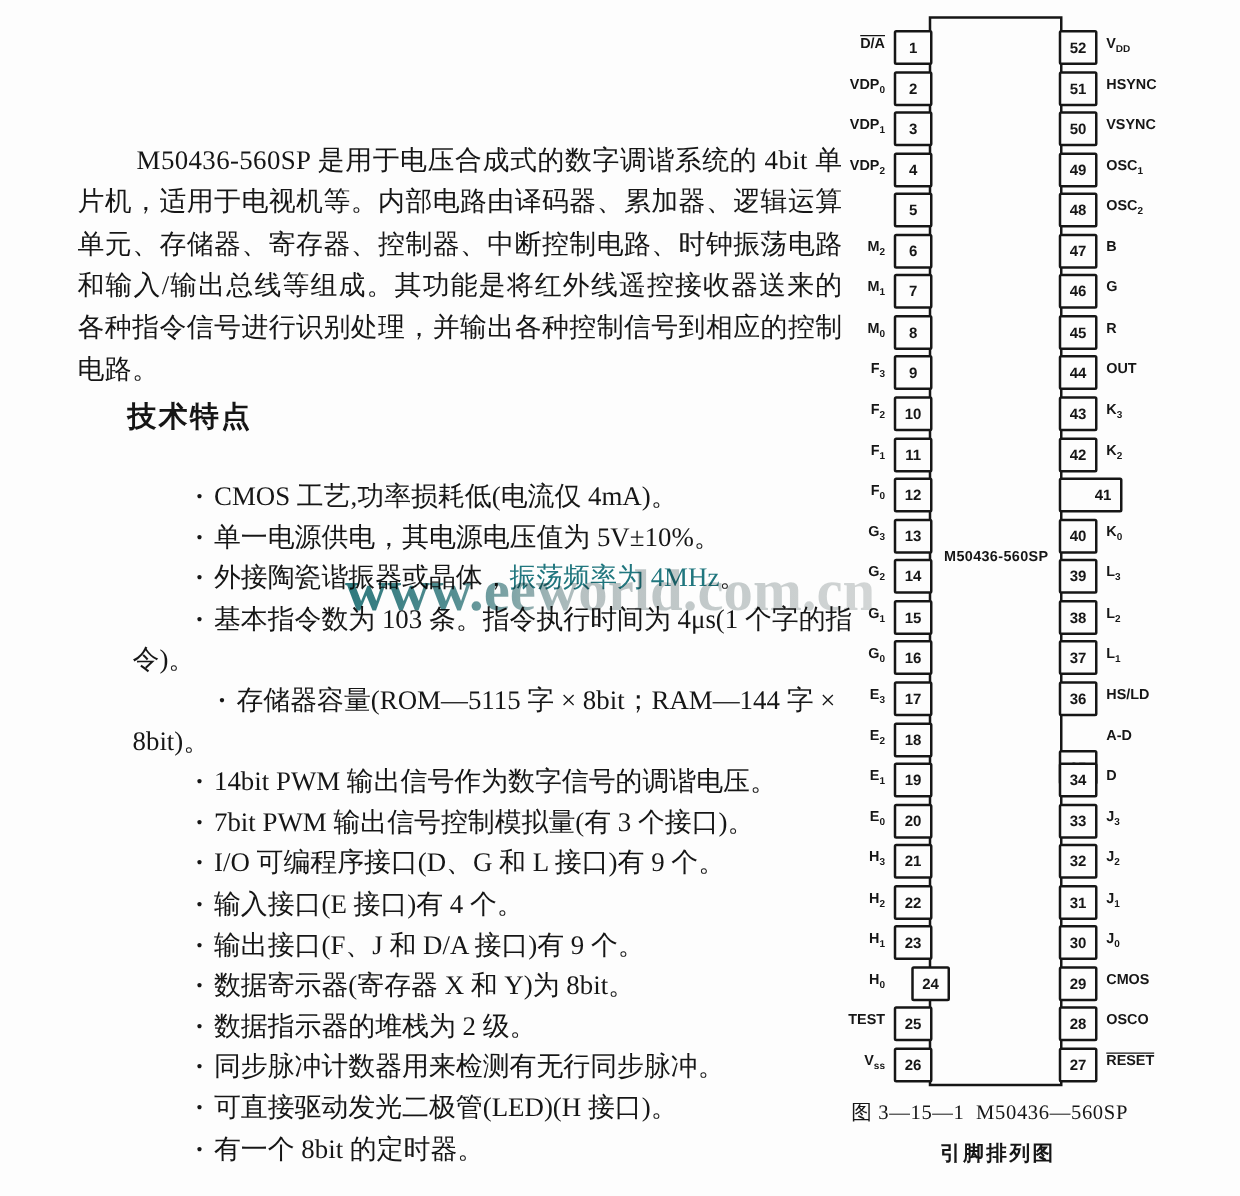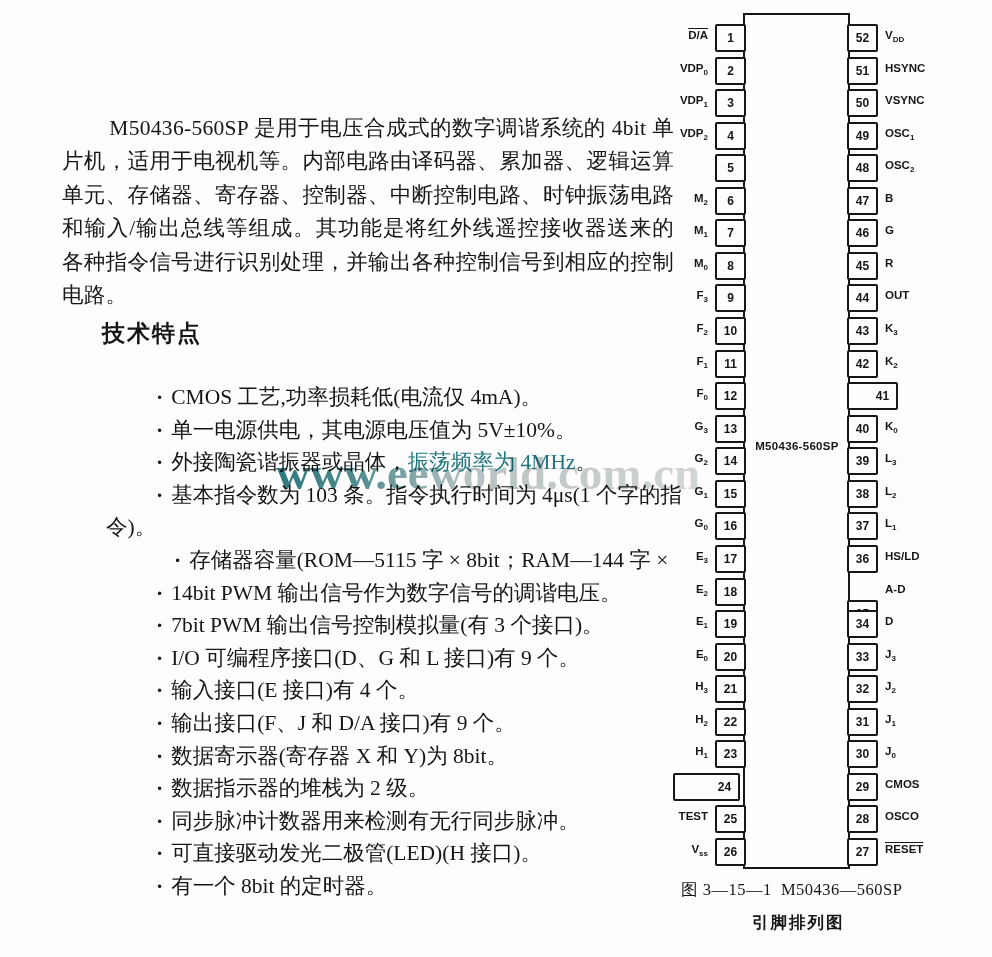--- a/index.html
+++ b/index.html
@@ -60,20 +60,21 @@
 
   <h2 class="section-title">技术特点</h2>
 
   <div class="features" id="feature-lines">
       <div class="f-line indent-1"><span class="bullet">·</span><span>CMOS 工艺,功率损耗低(电流仅 4mA)。</span></div>
       <div class="f-line indent-1"><span class="bullet">·</span><span>单一电源供电，其电源电压值为 5V±10%。</span></div>
       <div class="f-line indent-1"><span class="bullet">·</span><span>外接陶瓷谐振器或晶体，</span><span class="teal">振荡频率为 4MHz</span><span>。</span></div>
       <div class="f-line indent-1"><span class="bullet">·</span><span>基本指令数为 103 条。指令执行时间为 4μs(1 个字的指</span></div>
       <div class="f-line indent-0"><span>令)。</span></div>
       <div class="f-line indent-2"><span class="bullet">·</span><span>存储器容量(ROM—5115 字 × 8bit；RAM—144 字 ×</span></div>
+      <div class="f-line indent-0"><span>8bit)。</span></div>
       <div class="f-line indent-1"><span class="bullet">·</span><span>14bit PWM 输出信号作为数字信号的调谐电压。</span></div>
       <div class="f-line indent-1"><span class="bullet">·</span><span>7bit PWM 输出信号控制模拟量(有 3 个接口)。</span></div>
       <div class="f-line indent-1"><span class="bullet">·</span><span>I/O 可编程序接口(D、G 和 L 接口)有 9 个。</span></div>
       <div class="f-line indent-1"><span class="bullet">·</span><span>输入接口(E 接口)有 4 个。</span></div>
       <div class="f-line indent-1"><span class="bullet">·</span><span>输出接口(F、J 和 D/A 接口)有 9 个。</span></div>
       <div class="f-line indent-1"><span class="bullet">·</span><span>数据寄示器(寄存器 X 和 Y)为 8bit。</span></div>
       <div class="f-line indent-1"><span class="bullet">·</span><span>数据指示器的堆栈为 2 级。</span></div>
       <div class="f-line indent-1"><span class="bullet">·</span><span>同步脉冲计数器用来检测有无行同步脉冲。</span></div>
       <div class="f-line indent-1"><span class="bullet">·</span><span>可直接驱动发光二极管(LED)(H 接口)。</span></div>
       <div class="f-line indent-1"><span class="bullet">·</span><span>有一个 8bit 的定时器。</span></div>
@@ -123,21 +124,21 @@
       <div class="pin-box" style="top: 610.08px; left: 715px;">19</div>
       <div class="pin-label left" style="top: 615.08px; left: 628px;"><span>E</span><sub>1</sub></div>
       <div class="pin-box" style="top: 642.64px; left: 715px;">20</div>
       <div class="pin-label left" style="top: 647.64px; left: 628px;"><span>E</span><sub>0</sub></div>
       <div class="pin-box" style="top: 675.2px; left: 715px;">21</div>
       <div class="pin-label left" style="top: 680.2px; left: 628px;"><span>H</span><sub>3</sub></div>
       <div class="pin-box" style="top: 707.76px; left: 715px;">22</div>
       <div class="pin-label left" style="top: 712.76px; left: 628px;"><span>H</span><sub>2</sub></div>
       <div class="pin-box" style="top: 740.32px; left: 715px;">23</div>
       <div class="pin-label left" style="top: 745.32px; left: 628px;"><span>H</span><sub>1</sub></div>
-      <div class="pin-box" style="top: 772.88px; left: 673px; padding-left: 36px;">24</div>
+      <div class="pin-box" style="top: 772.88px; left: 729px;">24</div>
       <div class="pin-label left" style="top: 777.88px; left: 628px;"><span>H</span><sub>0</sub></div>
       <div class="pin-box" style="top: 805.44px; left: 715px;">25</div>
       <div class="pin-label left" style="top: 810.44px; left: 628px;"><span>TEST</span></div>
       <div class="pin-box" style="top: 838px; left: 715px;">26</div>
       <div class="pin-label left" style="top: 843px; left: 628px;"><span>V</span><sub>ss</sub></div>
       <div class="pin-box" style="top: 24px; left: 847px;">52</div>
       <div class="pin-label right" style="top: 29px; left: 885px;"><span>V</span><sub>DD</sub></div>
       <div class="pin-box" style="top: 56.56px; left: 847px;">51</div>
       <div class="pin-label right" style="top: 61.56px; left: 885px;"><span>HSYNC</span></div>
       <div class="pin-box" style="top: 89.12px; left: 847px;">50</div>

